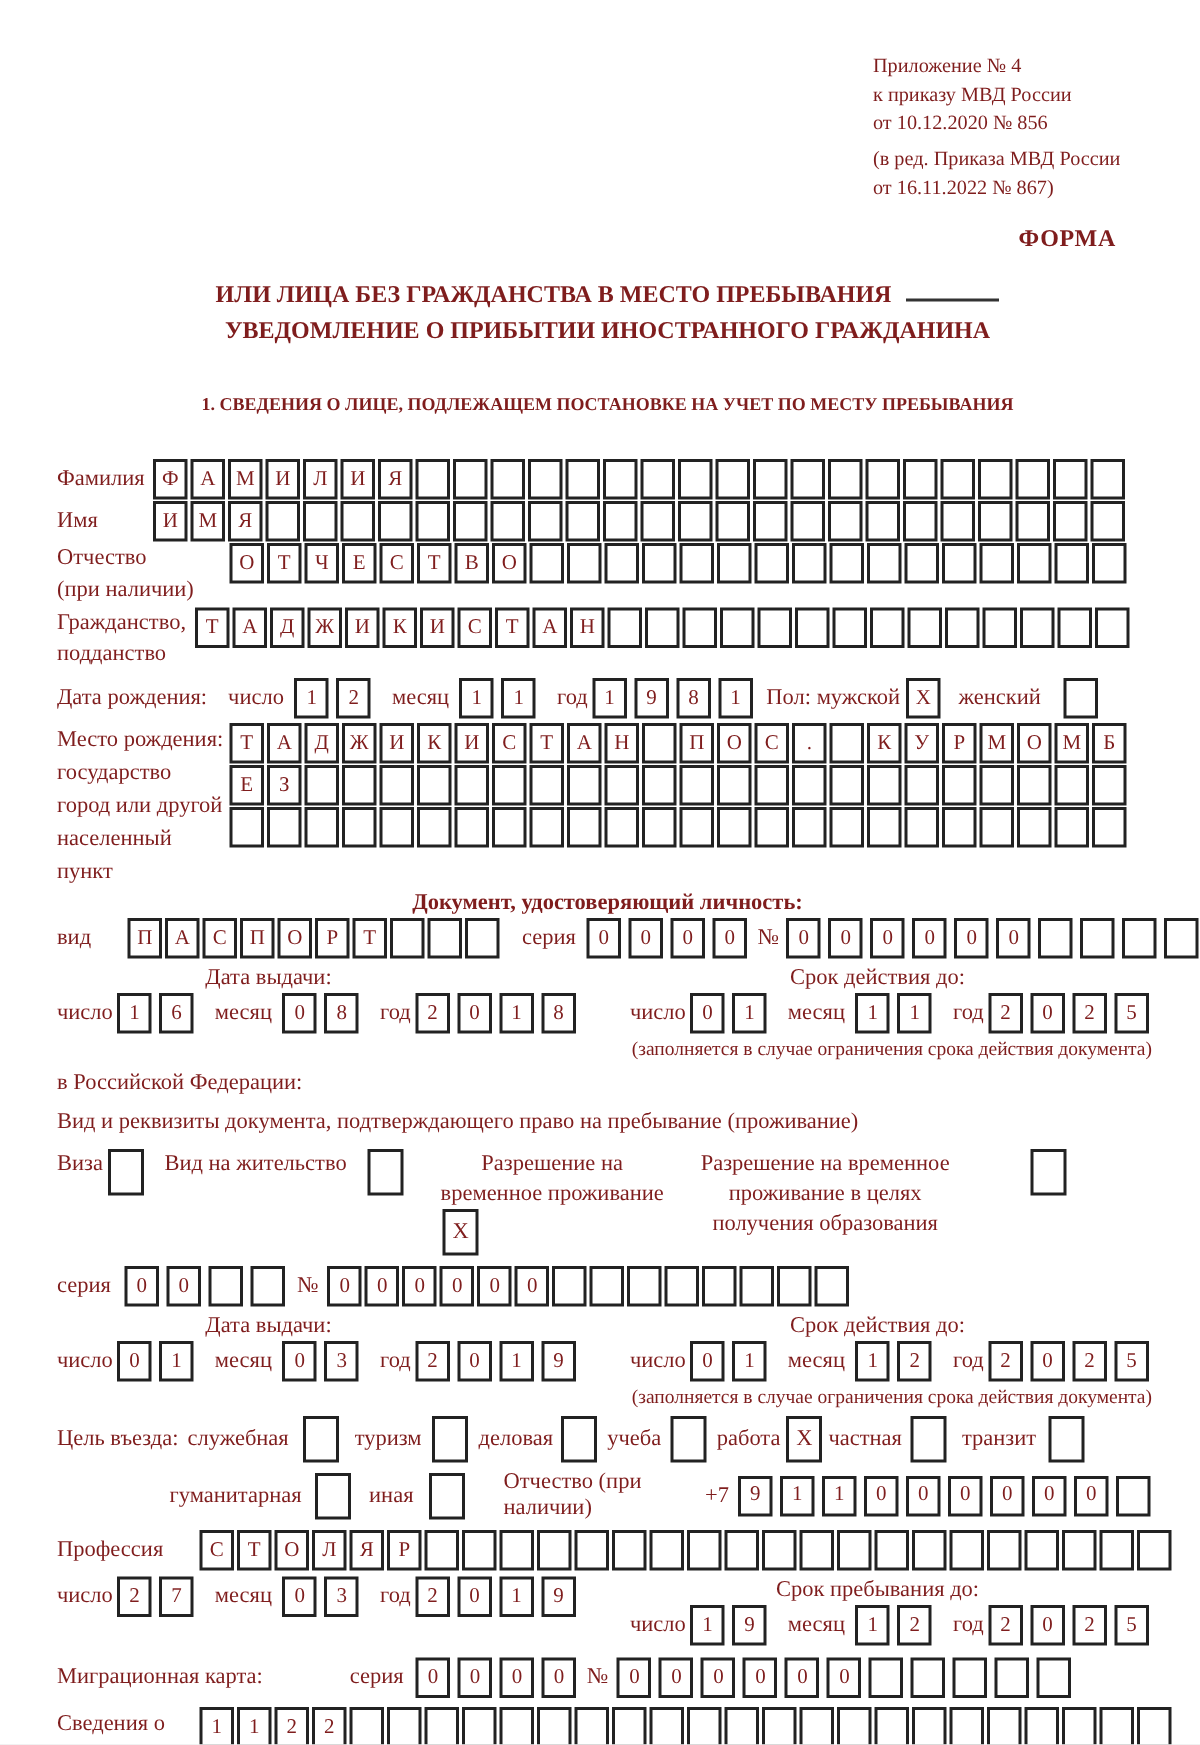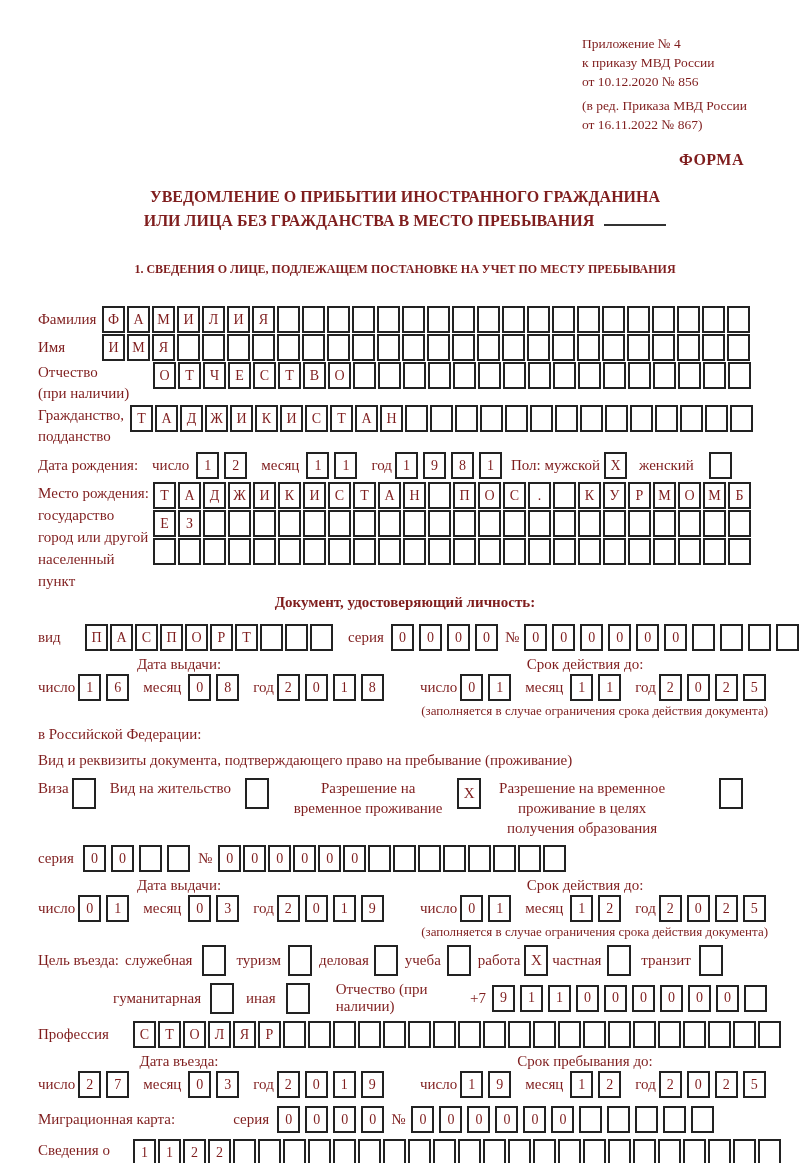--- a/index.html
+++ b/index.html
@@ -61,24 +61,24 @@
     <div>от 10.12.2020 № 856</div>
     <div class="note">
       <div>(в ред. Приказа МВД России</div>
       <div>от 16.11.2022 № 867)</div>
     </div>
   </div>
 
   <div class="form-label">ФОРМА</div>
 
   <div class="title">
-    <div>УВЕДОМЛЕНИЕ О ПРИБЫТИИ ИНОСТРАННОГО ГРАЖДАНИНА</div>
     <div>
       <span>ИЛИ ЛИЦА БЕЗ ГРАЖДАНСТВА В МЕСТО ПРЕБЫВАНИЯ</span><span class="uline"></span>
     </div>
+    <div>УВЕДОМЛЕНИЕ О ПРИБЫТИИ ИНОСТРАННОГО ГРАЖДАНИНА</div>
   </div>
 
   <div class="sec-head">1. СВЕДЕНИЯ О ЛИЦЕ, ПОДЛЕЖАЩЕМ ПОСТАНОВКЕ НА УЧЕТ ПО МЕСТУ ПРЕБЫВАНИЯ</div>
 
   <div class="row" style="margin-top:29px;">
     <span class="lbl w64">Фамилия</span>
     <span class="cells">
         <span class="cell">Ф</span>
         <span class="cell">А</span>
         <span class="cell">М</span>
@@ -319,21 +319,21 @@
           <span class="cell"></span>
           <span class="cell"></span>
           <span class="cell"></span>
           <span class="cell"></span>
         </div>
     </span>
   </div>
 
   <div style="text-align:center;font-weight:bold;margin-top:2px;">Документ, удостоверяющий личность:</div>
 
-  <div class="row" style="margin-top:13px;">
+  <div class="row" style="margin-top:1px;">
     <span class="lbl" style="width:47px;">вид</span>
     <span class="cells">
         <span class="cell">П</span>
         <span class="cell">А</span>
         <span class="cell">С</span>
         <span class="cell">П</span>
         <span class="cell">О</span>
         <span class="cell">Р</span>
         <span class="cell">Т</span>
         <span class="cell"></span>
@@ -417,21 +417,21 @@
 
   <div class="opts">
     <div class="opt">
       <span class="olbl">Виза</span>
       <span class="chk" style="margin-left:3px;"></span>
     </div>
     <div class="opt" style="margin-left:14px;">
       <span class="olbl">Вид на жительство</span>
       <span class="chk" style="margin-left:14px;"></span>
     </div>
-    <div class="opt" style="margin-left:18px;">
+    <div class="opt" style="margin-left:18px;flex-direction:column;">
       <span class="olbl center" style="width:162px;">Разрешение на временное проживание</span>
       <span class="chk" style="margin-left:8px;">X</span>
     </div>
     <div class="opt" style="margin-left:16px;gap:44px;">
       <span class="olbl center" style="width:170px;">Разрешение на временное проживание в целях получения образования</span>
       <span class="chk" style="margin-left:8px;"></span>
     </div>
   </div>
 
   <div class="row" style="margin-top:7px;">
@@ -575,21 +575,20 @@
         <span class="cell"></span>
         <span class="cell"></span>
         <span class="cell"></span>
         <span class="cell"></span>
         <span class="cell"></span>
       </span>
   </div>
 
   <div class="dates">
     <div class="dcol">
-      <div class="dhead left-off">Дата въезда:</div>
       <div class="row">
         <span>число</span>
         <span class="cells spaced" style="margin-left:3px;">
             <span class="cell">2</span>
             <span class="cell">7</span>
           </span>
         <span class="mini">месяц</span>
         <span class="cells spaced">
             <span class="cell">0</span>
             <span class="cell">3</span>

